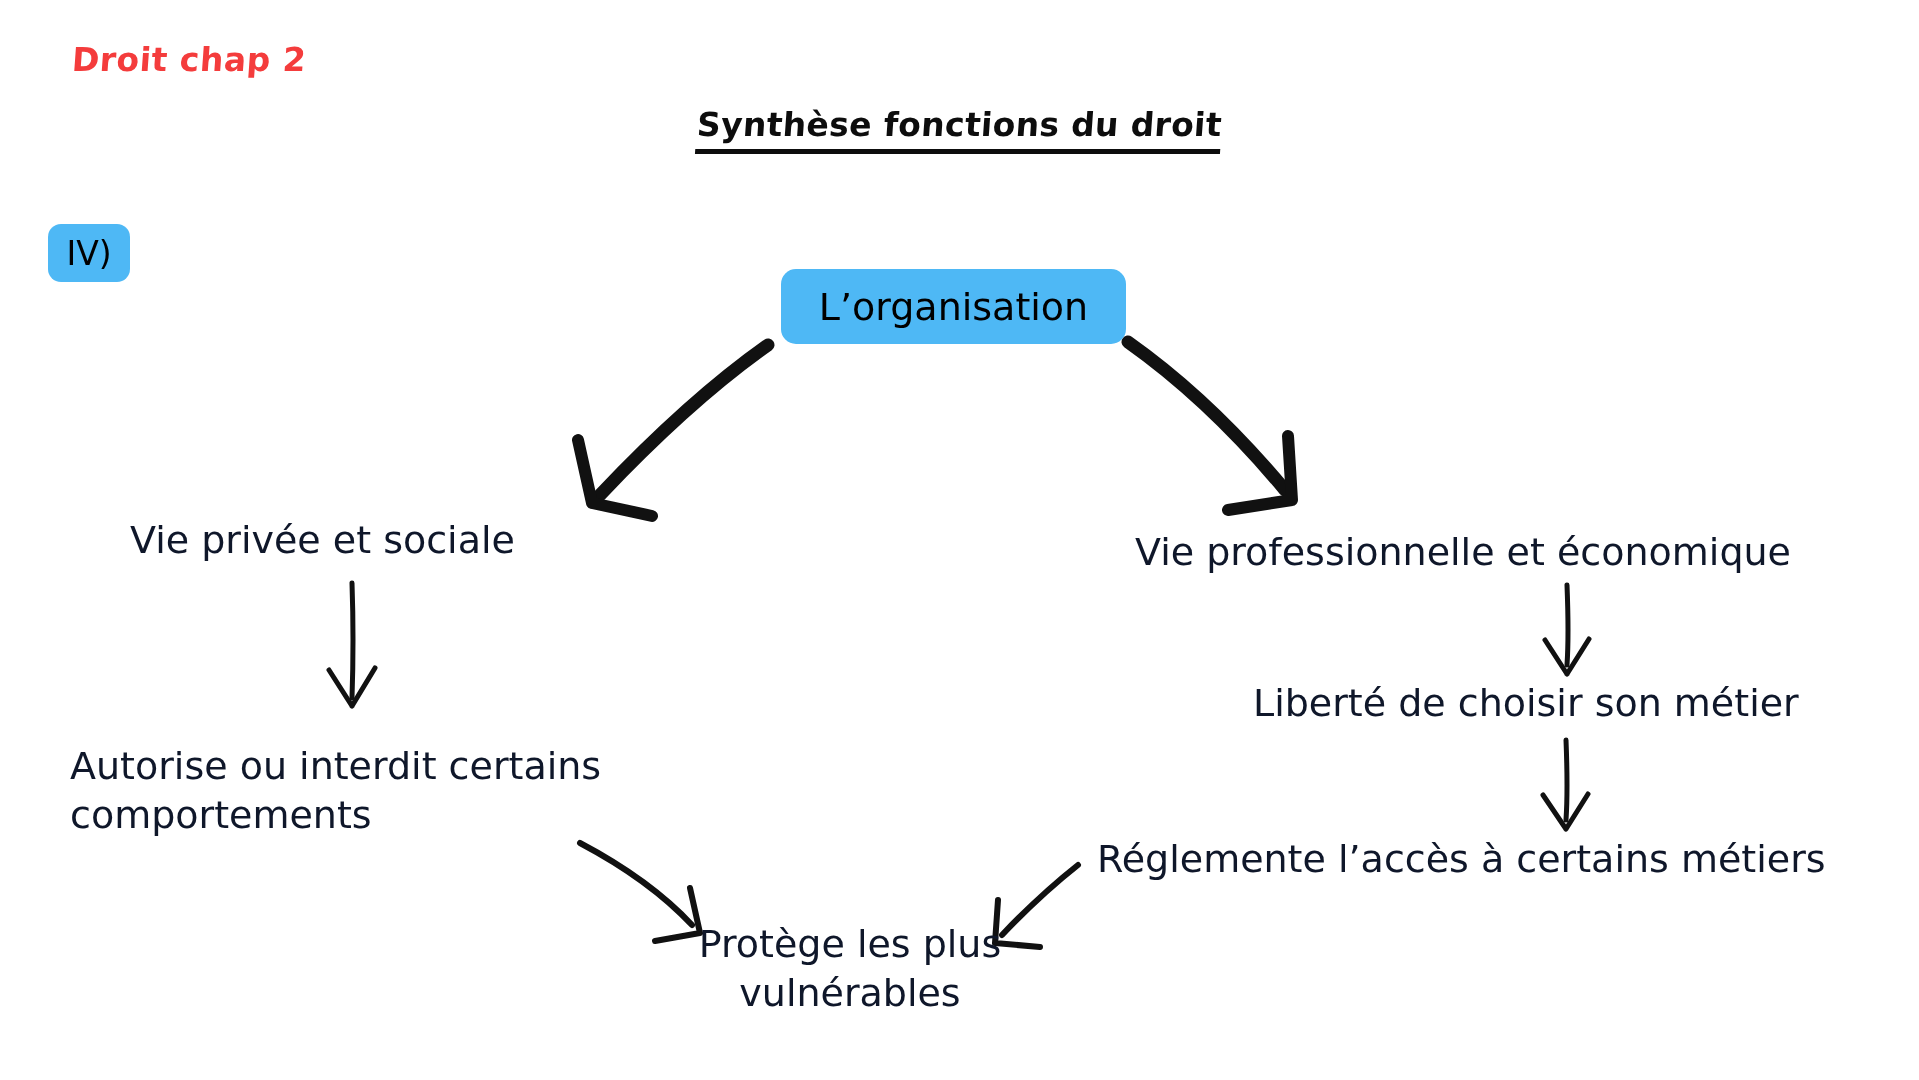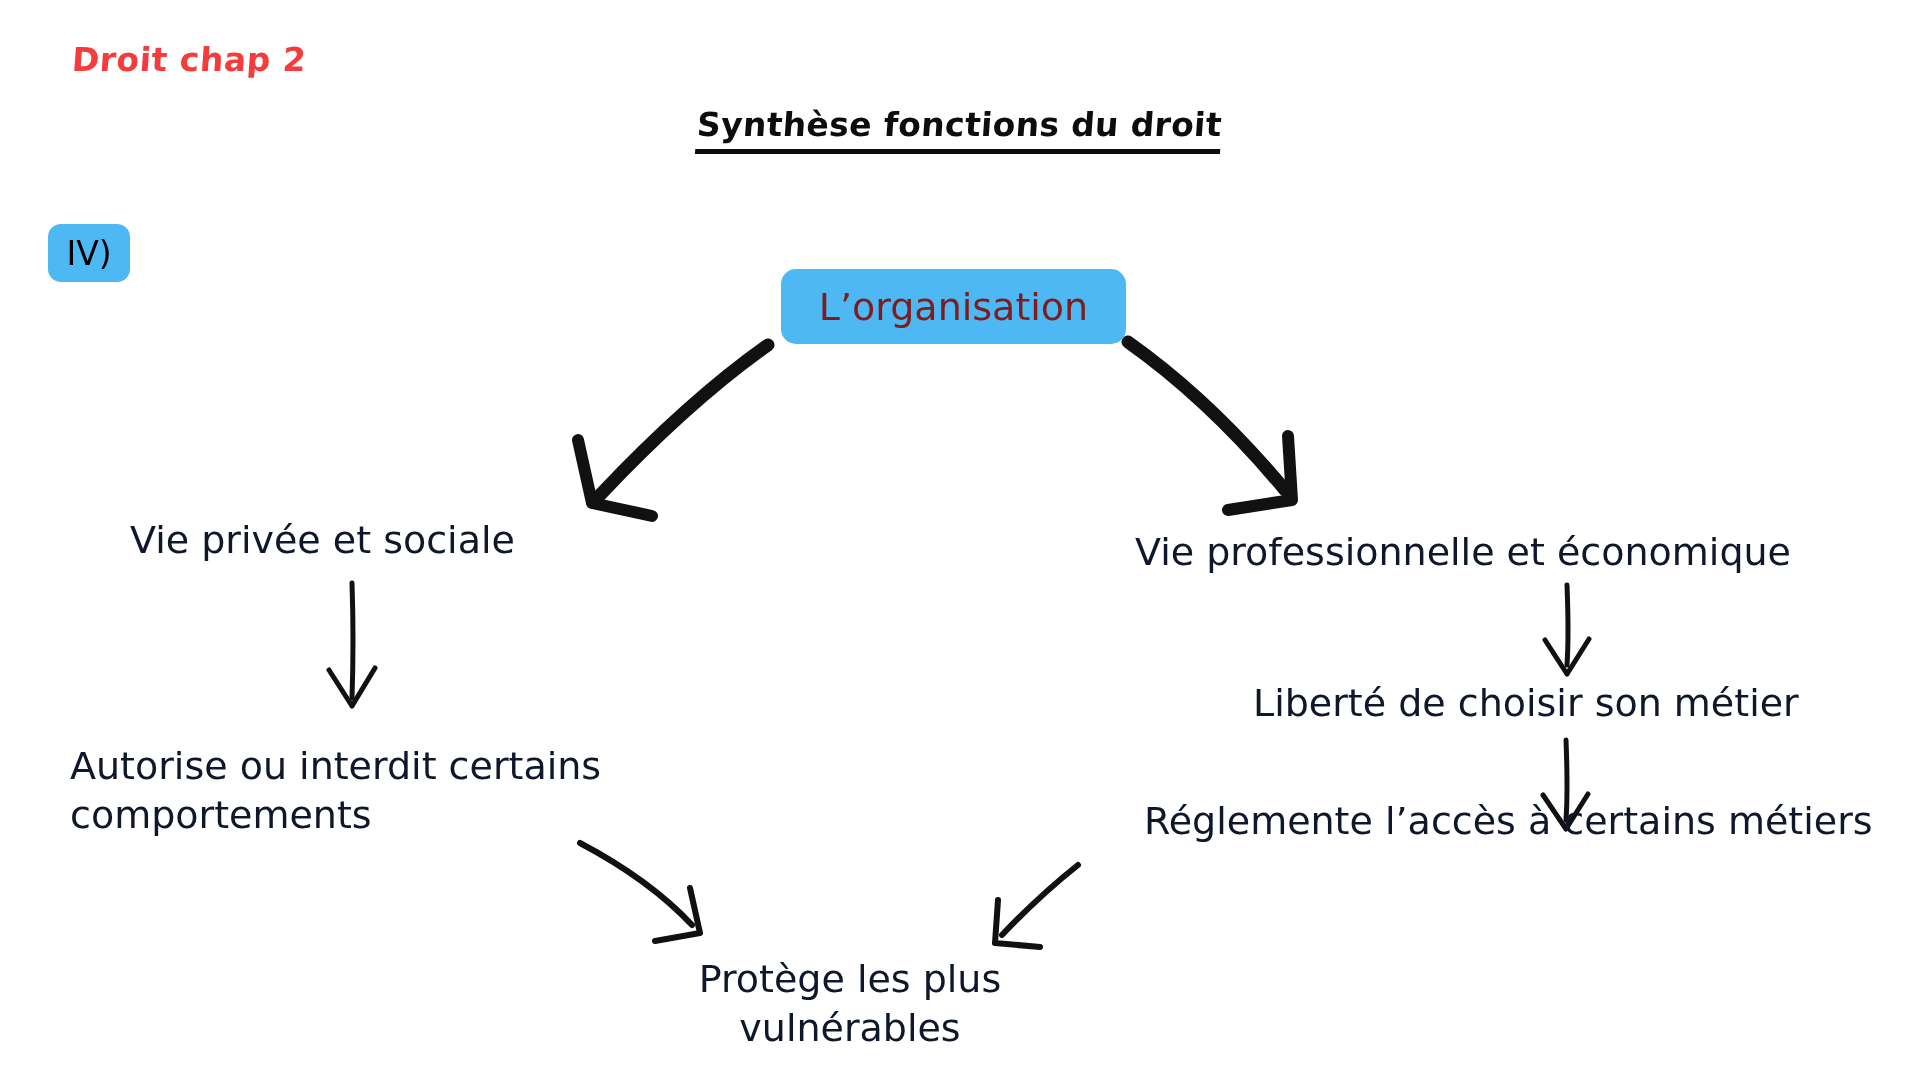--- a/index.html
+++ b/index.html
@@ -77,41 +77,41 @@
     position: absolute;
     left: 781px;
     top: 269px;
     width: 345px;
     height: 75px;
     background: #4EB8F5;
     border-radius: 15px;
     display: flex;
     align-items: center;
     justify-content: center;
-    color: #7f1d1d;
+    color: #000000;
     font-size: 38px;
     font-family: "DejaVu Sans", sans-serif;
     white-space: nowrap;
   }
 
   
   .node-text {
     position: absolute;
     color: #0f172a;
     font-family: "DejaVu Sans", sans-serif;
     font-size: 38px;
     line-height: 1.28;
     white-space: pre-line;
   }
   .n-left-1   { left: 130px;  top: 516px; }
   .n-right-1  { left: 1135px; top: 528px; }
   .n-left-2   { left: 70px;   top: 742px; text-align: left; width: 630px; }
   .n-right-2  { left: 1253px; top: 679px; }
-  .n-right-3  { left: 1097px; top: 797px; margin-left: 47px; }
-  .n-bottom   { left: 640px;  top: 955px; text-align: center; width: 420px; }
+  .n-right-3  { left: 1097px; top: 835px; }
+  .n-bottom   { left: 640px;  top: 920px; text-align: center; width: 420px; }
 </style>
 </head>
 <body>
 
 <div id="canvas">
 
   <svg id="arrow-layer" viewBox="0 0 1919 1080">
 
     <g>
       <path d="M 768 345 Q 690 400 600 495" stroke="#111111" stroke-width="13" fill="none" stroke-linecap="round"></path>

